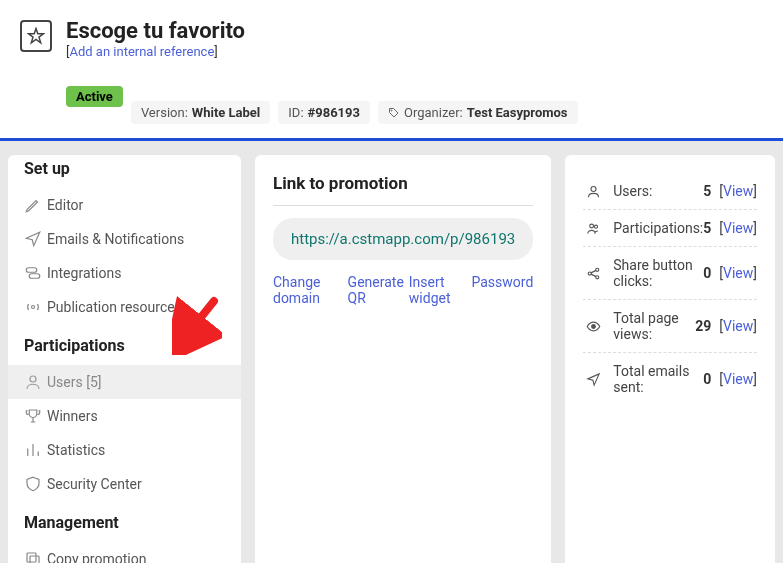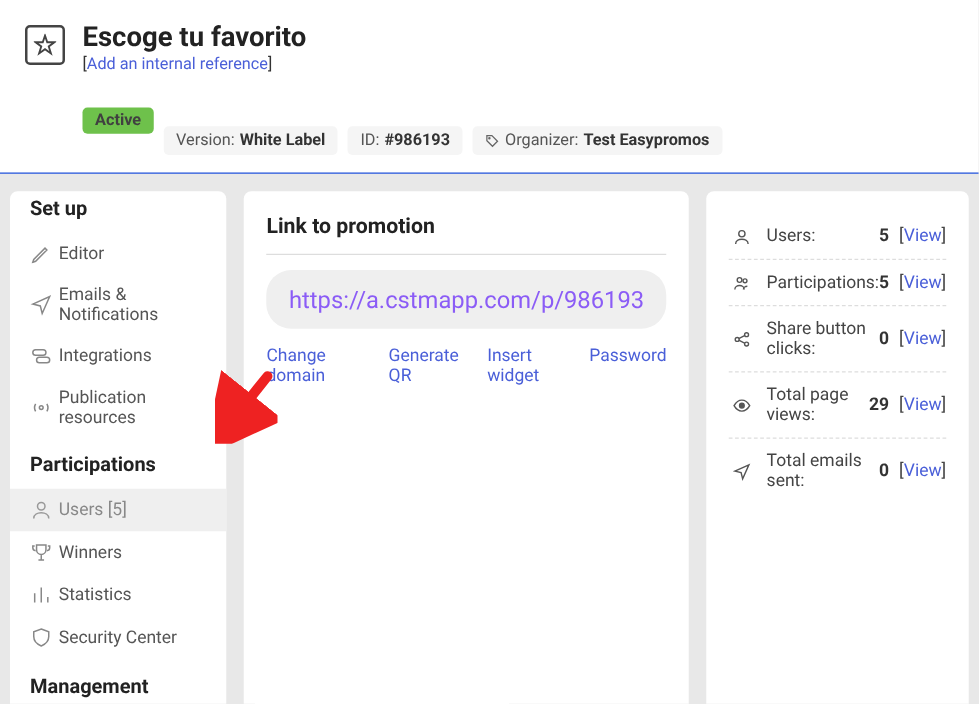--- a/index.html
+++ b/index.html
@@ -1,43 +1,43 @@
 <!DOCTYPE html>
 <html><head>
 <meta charset="utf-8">
 <style>
 * { box-sizing: border-box; margin: 0; padding: 0; }
 body { font-family: -apple-system, BlinkMacSystemFont, "Segoe UI", Roboto, sans-serif; background: #e8e8e8; font-size: 14px; color: #333; width: 783px; height: 563px; overflow: hidden; }
 
-.header { background: #fff; padding: 18px 20px 14px; border-bottom: 1px solid #1d4ed8; }
+.header { background: #fff; padding: 18px 20px 14px; border-bottom: 3px solid #1d4ed8; }
 .header-top { display: flex; align-items: flex-start; gap: 14px; }
 .logo-box { width: 32px; height: 32px; border: 2px solid #444; border-radius: 4px; display: flex; align-items: center; justify-content: center; margin-top: 2px; }
 .title-block { flex: 1; }
 .title { font-size: 22px; font-weight: 700; color: #222; }
 .ref-link { font-size: 13px; color: #4a5fd8; }
 .ref-link::before { content: "["; color: #333; }
 .ref-link::after { content: "]"; color: #333; }
 .meta-row { display: flex; gap: 8px; margin-top: 10px; align-items: center; flex-wrap: wrap; }
-.badge-active { background: #6ec14b; color: #404040; font-weight: 700; padding: 3px 10px; border-radius: 4px; font-size: 13px; }
+.badge-active { background: #6ec14b; color: #000000; font-weight: 700; padding: 3px 10px; border-radius: 4px; font-size: 13px; }
 .meta-pill { background: #f5f5f5; padding: 4px 10px; border-radius: 4px; font-size: 13px; color: #555; display: inline-flex; align-items: center; gap: 4px; margin-top: 32px; }
 .meta-pill strong { color: #333; font-weight: 700; }
 
 .layout { display: flex; gap: 14px; padding: 14px 8px 0; }
 .sidebar { width: 256px; background: #fff; border-radius: 6px; padding: 4px 0 8px; overflow: hidden; }
 .sb-section-title { font-size: 16px; font-weight: 700; color: #222; padding: 0 16px 10px; }
 .sb-item { display: flex; align-items: center; gap: 5px; padding: 8px 16px; cursor: pointer; color: #555; position: relative; }
 .sb-item.selected { background: #efefef; color: #888; }
 .sb-ico { width: 18px; height: 18px; display: flex; align-items: center; justify-content: center; flex-shrink: 0; }
 .sb-label { font-size: 14px; }
 .sb-sep { height: 12px; }
 
 .main { flex: 1; display: flex; flex-direction: row; gap: 14px; }
 .panel { background: #fff; border-radius: 6px; padding: 18px 18px 16px; }
 .panel-title { font-size: 17px; font-weight: 700; color: #222; margin-bottom: 12px; border-bottom: 1px solid #ddd; padding-bottom: 12px; }
-.url-box { background: #efefef; border-radius: 20px; padding: 12px 18px; color: #8b5cf6; font-size: 19px; margin-bottom: 14px; }
+.url-box { background: #efefef; border-radius: 20px; padding: 12px 18px; color: #0f766e; font-size: 15px; margin-bottom: 14px; }
 .link-row { display: flex; gap: 5px; }
 .lnk { color: #4a5fd8; font-size: 14px; cursor: pointer; }
 
 .stat-row { display: flex; align-items: center; padding: 10px 0; border-bottom: 1px dashed #ddd; }
 .stat-row:last-child { border-bottom: none; }
 .stat-ico { width: 20px; display: flex; align-items: center; justify-content: center; margin-right: 10px; }
 .stat-label { flex: 1; color: #444; }
 .stat-val { font-weight: 700; margin-right: 8px; }
 .stat-view { color: #4a5fd8; }
 .stat-view::before { content: "["; color: #444; }

